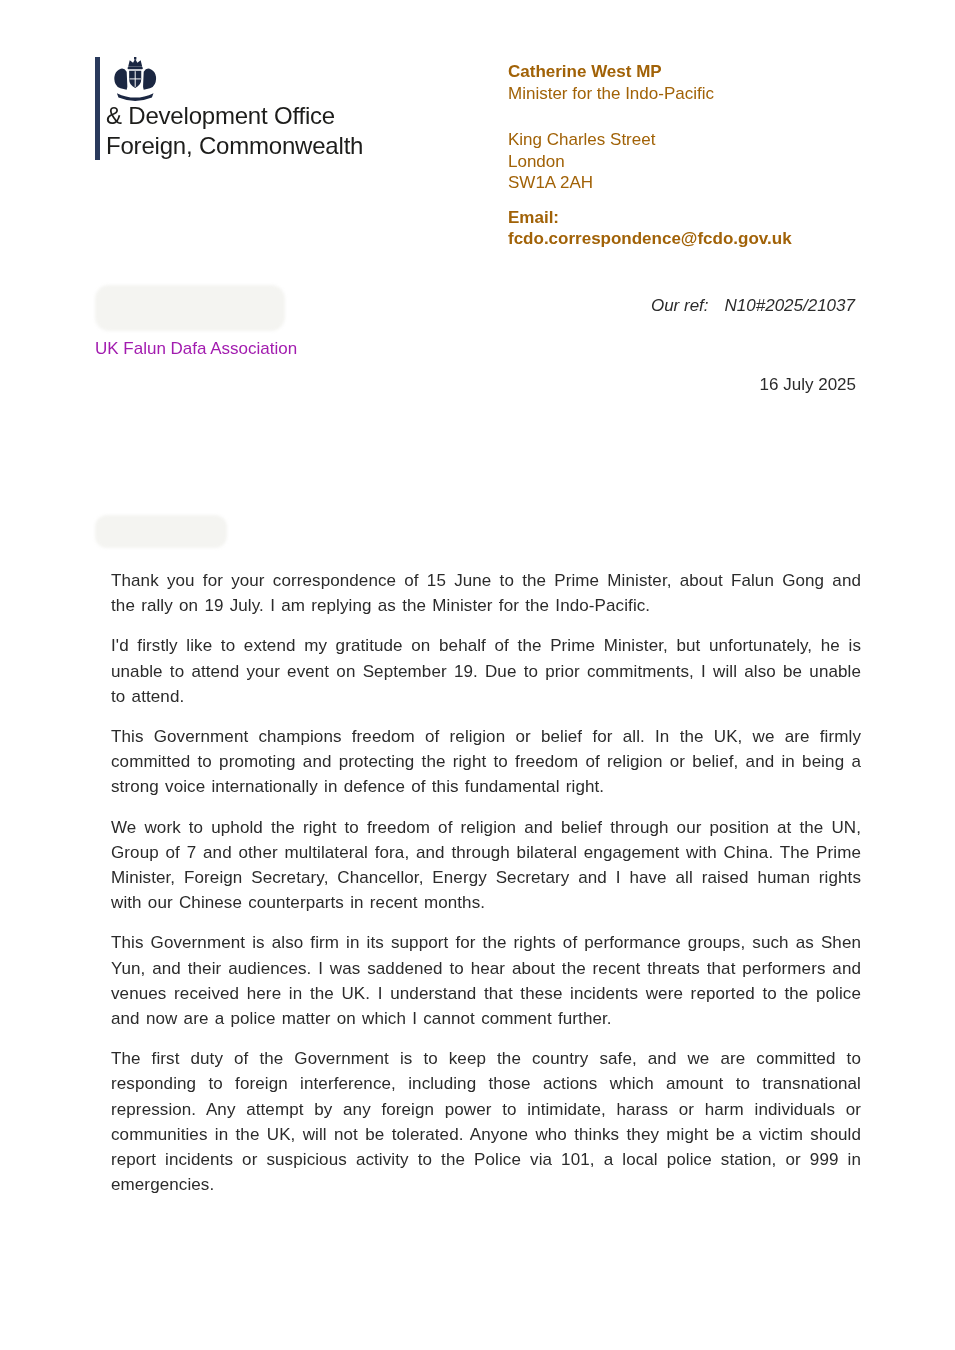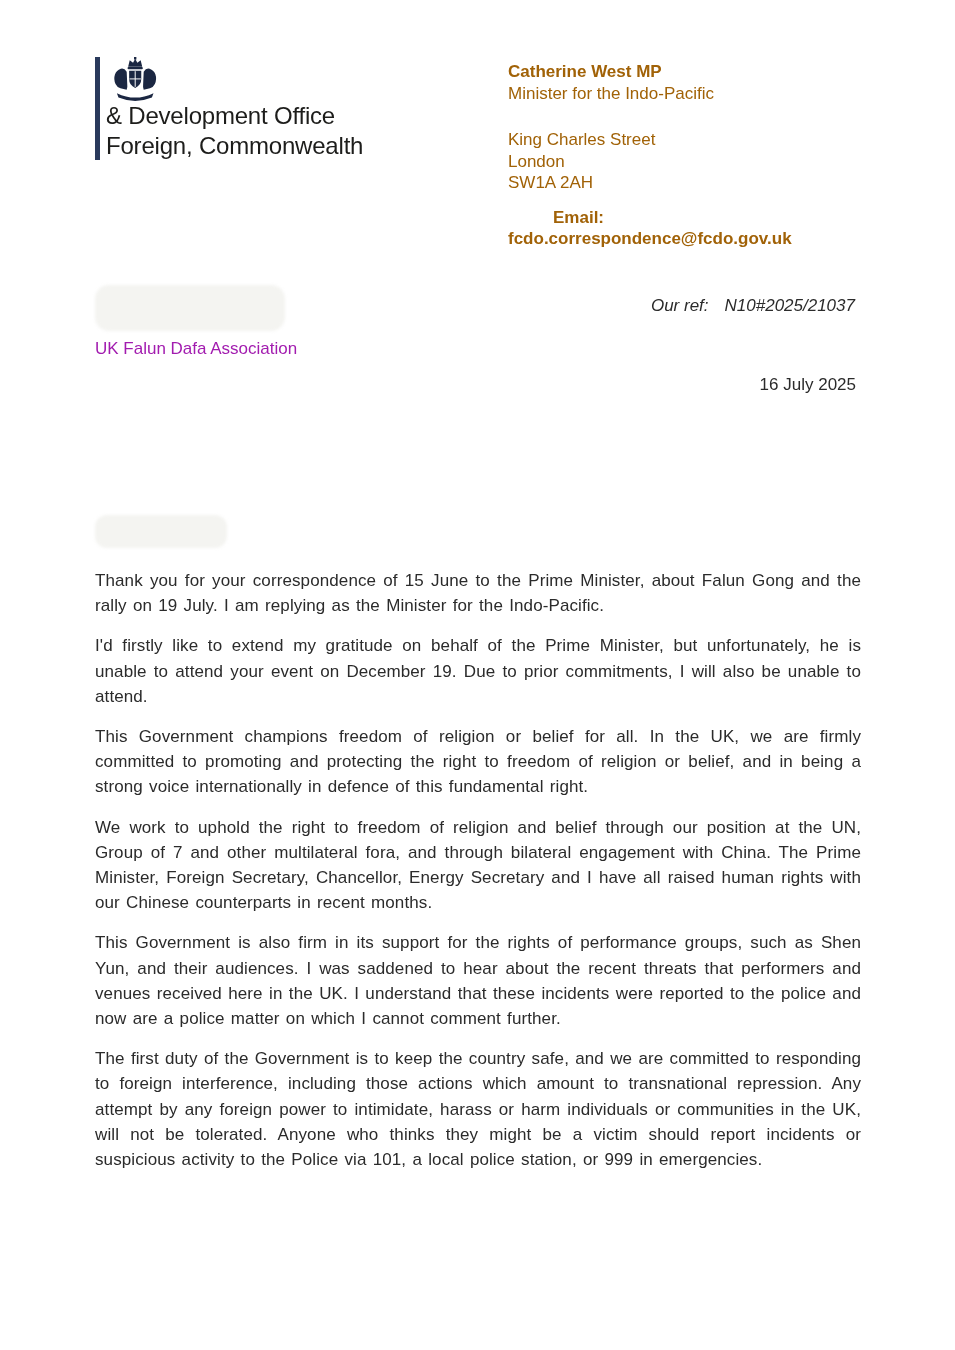--- a/index.html
+++ b/index.html
@@ -29,21 +29,21 @@
   }
 
   
   .contact-block {
     position: absolute; left: 508px; top: 61px;
     font-size: 17px; line-height: 21.5px; color: #a16207;
     width: 370px;
   }
   .contact-block .bold { font-weight: bold; }
   .addr-gap { margin-top: 25px; }
-  .email-gap { margin-top: 13px; margin-left: 45px; }
+  .email-gap { margin-top: 13px; }
 
   
   .ourref-row {
     position: absolute; top: 296px; right: 100px;
     font-size: 17px; color: #2b2b2b;
     display: flex; gap: 16px; font-style: italic;
   }
   .recipient {
     position: absolute; left: 95px; top: 339px;
     font-size: 17px; color: #a21caf;
@@ -65,21 +65,21 @@
 
   
   .letter-body {
     position: absolute; left: 95px; top: 568px; width: 766px;
     font-size: 17px; line-height: 25.2px;
     color: #2b2b2b;
     text-align: justify;
     word-spacing: 1.4px;
     letter-spacing: 0.1px;
   }
-  .letter-body p { margin: 0 0 15px 0; }
+  .letter-body p { margin: 0 0 15px 16px; }
   .letter-body p:last-child { margin-bottom: 0; }
 </style>
 </head>
 <body>
 
 <div class="page">
 
   <div class="logo-block">
     <div class="logo-bar"></div>
     <svg class="crest" viewBox="0 0 52 46" xmlns="http://www.w3.org/2000/svg">
@@ -128,20 +128,20 @@
   </div>
 
   <div class="recipient">UK Falun Dafa Association</div>
 
   <div class="letter-date">16 July 2025</div>
 
   <div class="redacted redacted-2"></div>
 
   <div class="letter-body">
     <p>Thank you for your correspondence of 15 June to the Prime Minister, about Falun Gong and the rally on 19 July. I am replying as the Minister for the Indo-Pacific.</p>
-    <p>I'd firstly like to extend my gratitude on behalf of the Prime Minister, but unfortunately, he is unable to attend your event on December 19. Due to prior commitments, I will also be unable to attend.</p>
+    <p>I'd firstly like to extend my gratitude on behalf of the Prime Minister, but unfortunately, he is unable to attend your event on September 19. Due to prior commitments, I will also be unable to attend.</p>
     <p>This Government champions freedom of religion or belief for all. In the UK, we are firmly committed to promoting and protecting the right to freedom of religion or belief, and in being a strong voice internationally in defence of this fundamental right.</p>
     <p>We work to uphold the right to freedom of religion and belief through our position at the UN, Group of 7 and other multilateral fora, and through bilateral engagement with China. The Prime Minister, Foreign Secretary, Chancellor, Energy Secretary and I have all raised human rights with our Chinese counterparts in recent months.</p>
     <p>This Government is also firm in its support for the rights of performance groups, such as Shen Yun, and their audiences. I was saddened to hear about the recent threats that performers and venues received here in the UK. I understand that these incidents were reported to the police and now are a police matter on which I cannot comment further.</p>
     <p>The first duty of the Government is to keep the country safe, and we are committed to responding to foreign interference, including those actions which amount to transnational repression. Any attempt by any foreign power to intimidate, harass or harm individuals or communities in the UK, will not be tolerated. Anyone who thinks they might be a victim should report incidents or suspicious activity to the Police via 101, a local police station, or 999 in emergencies.</p>
   </div>
 
 </div>
 
 </body></html>

